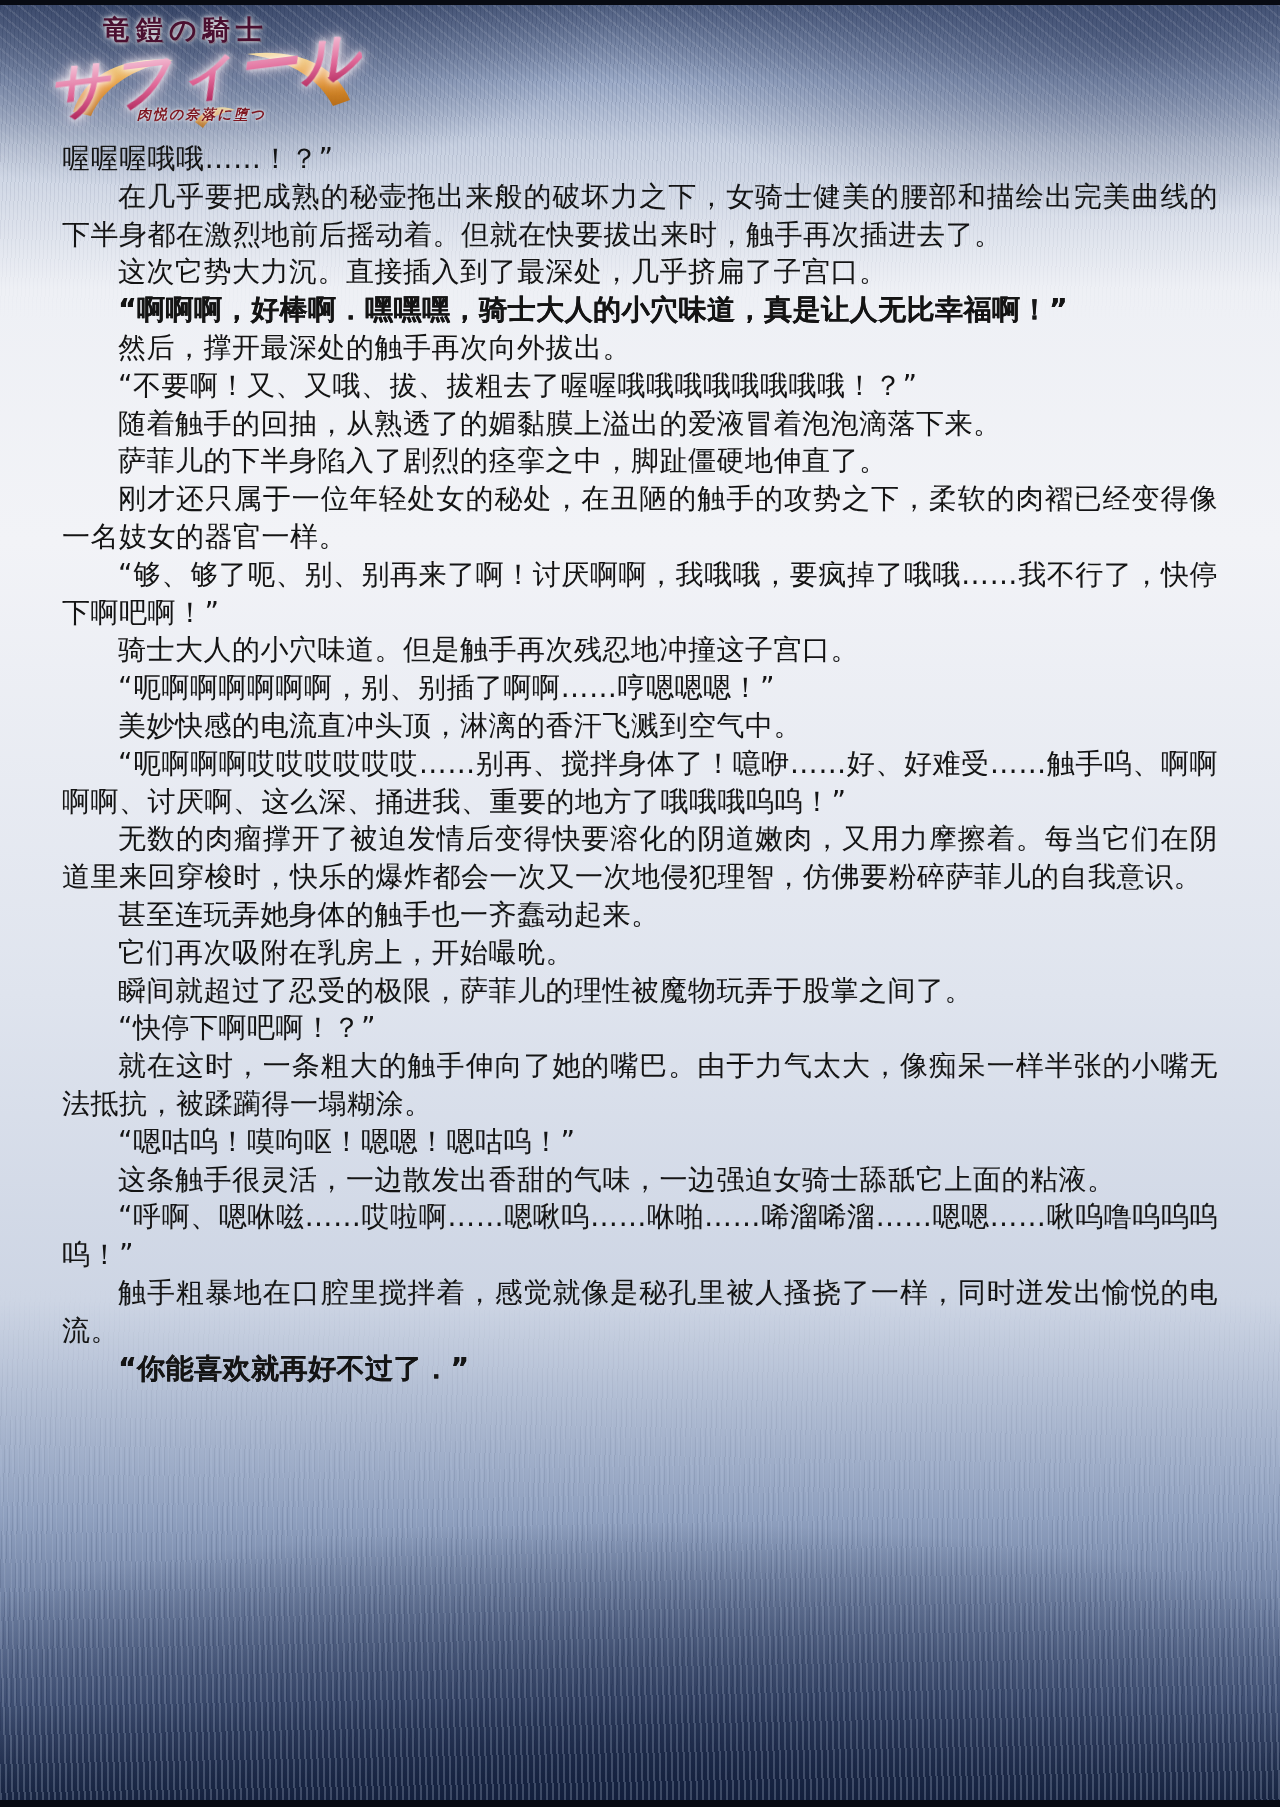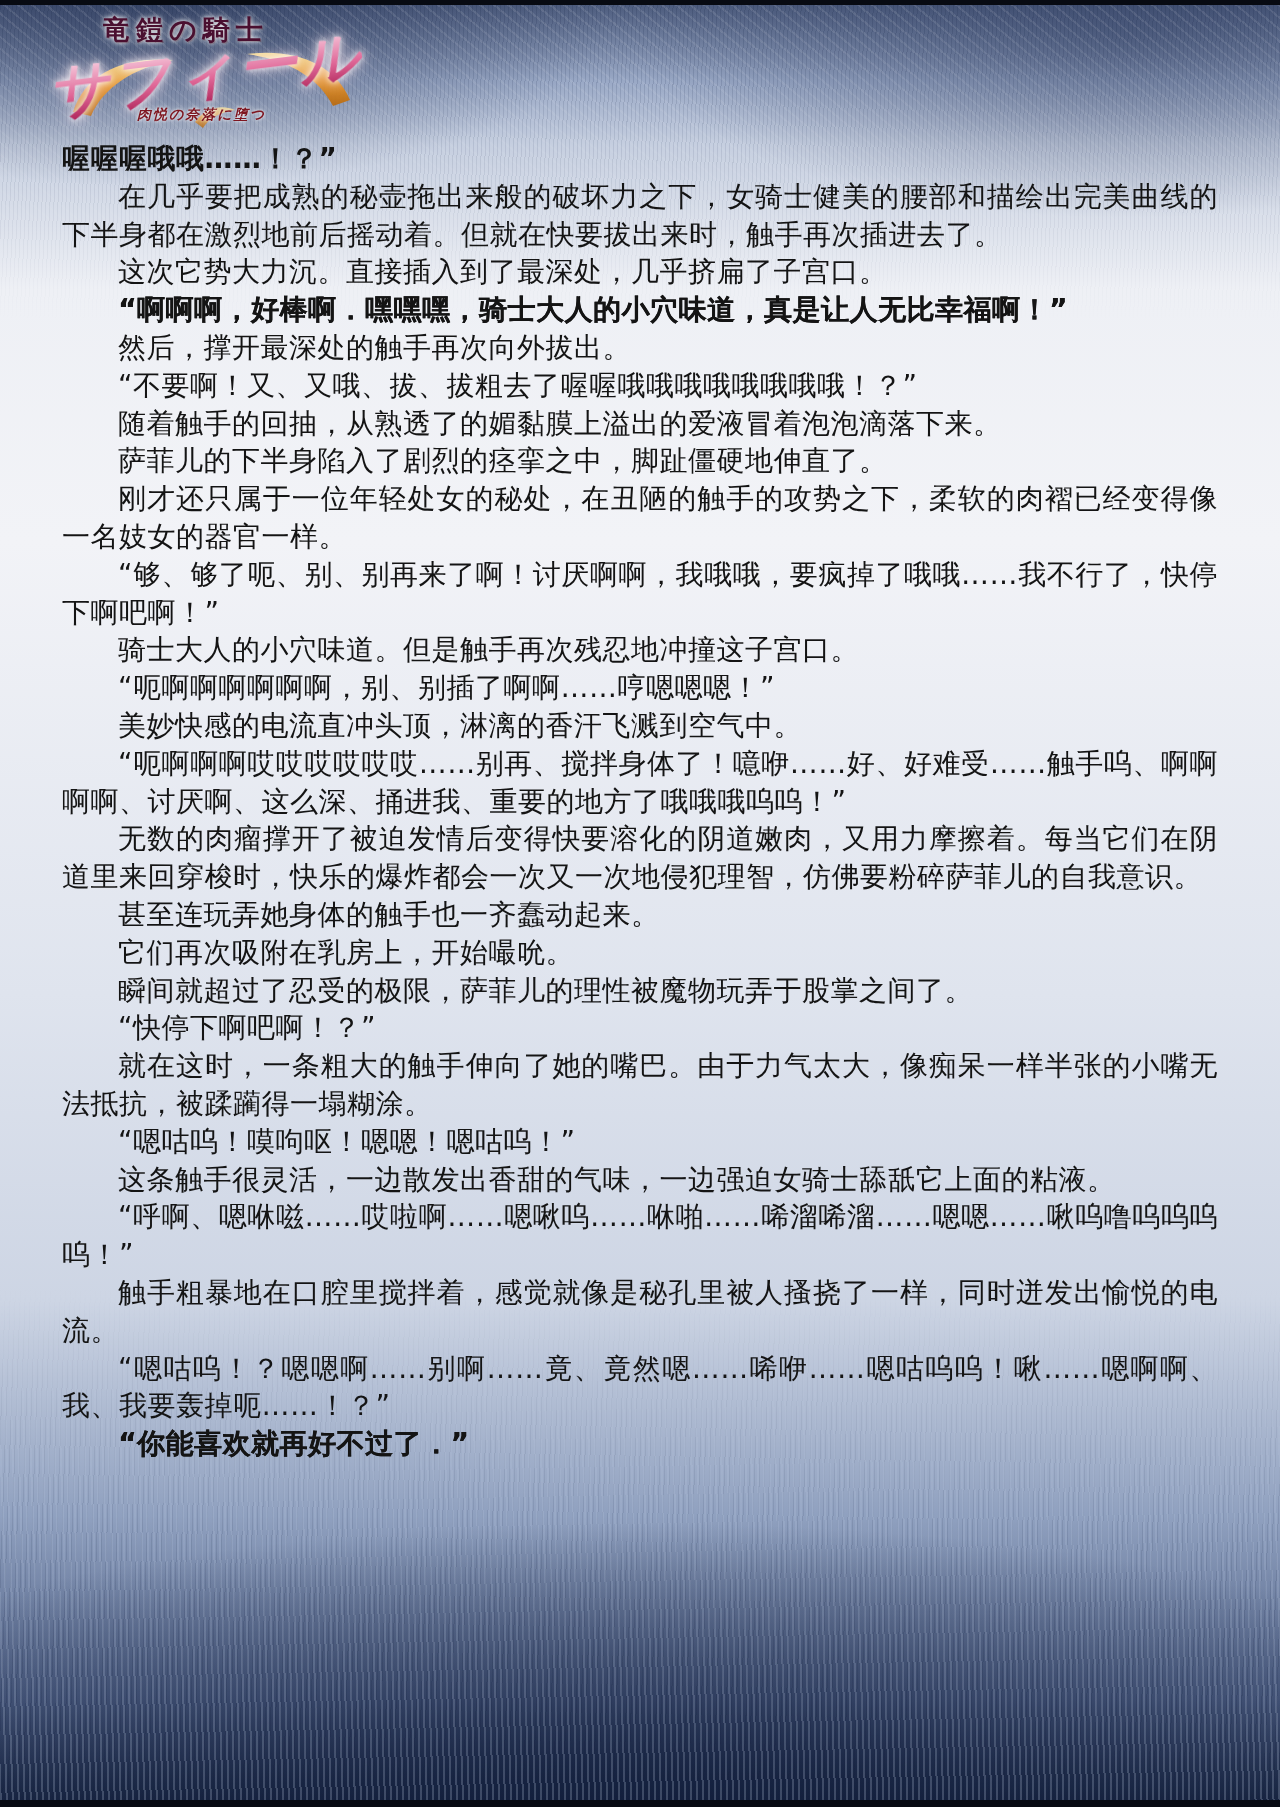--- a/index.html
+++ b/index.html
@@ -65,21 +65,21 @@
   }
 
   
   .text-body{
     position:absolute; left:62px; top:140px; width:1156px;
     color:var(--text); font-size:28px; line-height:37.8px; letter-spacing:.5px;
     text-align:justify; text-justify:inter-ideograph;
   }
   .text-body p{margin:0; padding:0;}
   .text-body p.indent{text-indent:2em;}
-  .text-body p.no-indent{text-indent:0;font-weight:bold;}
+  .text-body p.no-indent{text-indent:0;}
   .text-body p.bold{font-weight:bold; text-shadow:.4px 0 0 currentColor;}
 </style>
 </head>
 <body>
 
 <div class="page">
   <div class="streaks-top"></div>
   <div class="streaks-bottom"></div>
   <div class="edge-top"></div>
   <div class="edge-bottom"></div>
@@ -120,16 +120,15 @@
       <p class="indent">无数的肉瘤撑开了被迫发情后变得快要溶化的阴道嫩肉，又用力摩擦着。每当它们在阴道里来回穿梭时，快乐的爆炸都会一次又一次地侵犯理智，仿佛要粉碎萨菲儿的自我意识。</p>
       <p class="indent">甚至连玩弄她身体的触手也一齐蠢动起来。</p>
       <p class="indent">它们再次吸附在乳房上，开始嘬吮。</p>
       <p class="indent">瞬间就超过了忍受的极限，萨菲儿的理性被魔物玩弄于股掌之间了。</p>
       <p class="indent">“快停下啊吧啊！？”</p>
       <p class="indent">就在这时，一条粗大的触手伸向了她的嘴巴。由于力气太大，像痴呆一样半张的小嘴无法抵抗，被蹂躏得一塌糊涂。</p>
       <p class="indent">“嗯咕呜！嗼呴呕！嗯嗯！嗯咕呜！”</p>
       <p class="indent">这条触手很灵活，一边散发出香甜的气味，一边强迫女骑士舔舐它上面的粘液。</p>
       <p class="indent">“呼啊、嗯咻嗞……哎啦啊……嗯啾呜……咻啪……唏溜唏溜……嗯嗯……啾呜噜呜呜呜呜！”</p>
       <p class="indent">触手粗暴地在口腔里搅拌着，感觉就像是秘孔里被人搔挠了一样，同时迸发出愉悦的电流。</p>
-      <p class="indent">“嗯咕呜！？嗯嗯啊……别啊……竟、竟然嗯……唏咿……嗯咕呜呜！啾……嗯啊啊、我、我要轰掉呃……！？”</p>
       <p class="indent bold">“你能喜欢就再好不过了．”</p>
     </div>
 </div>
 
 </body></html>

